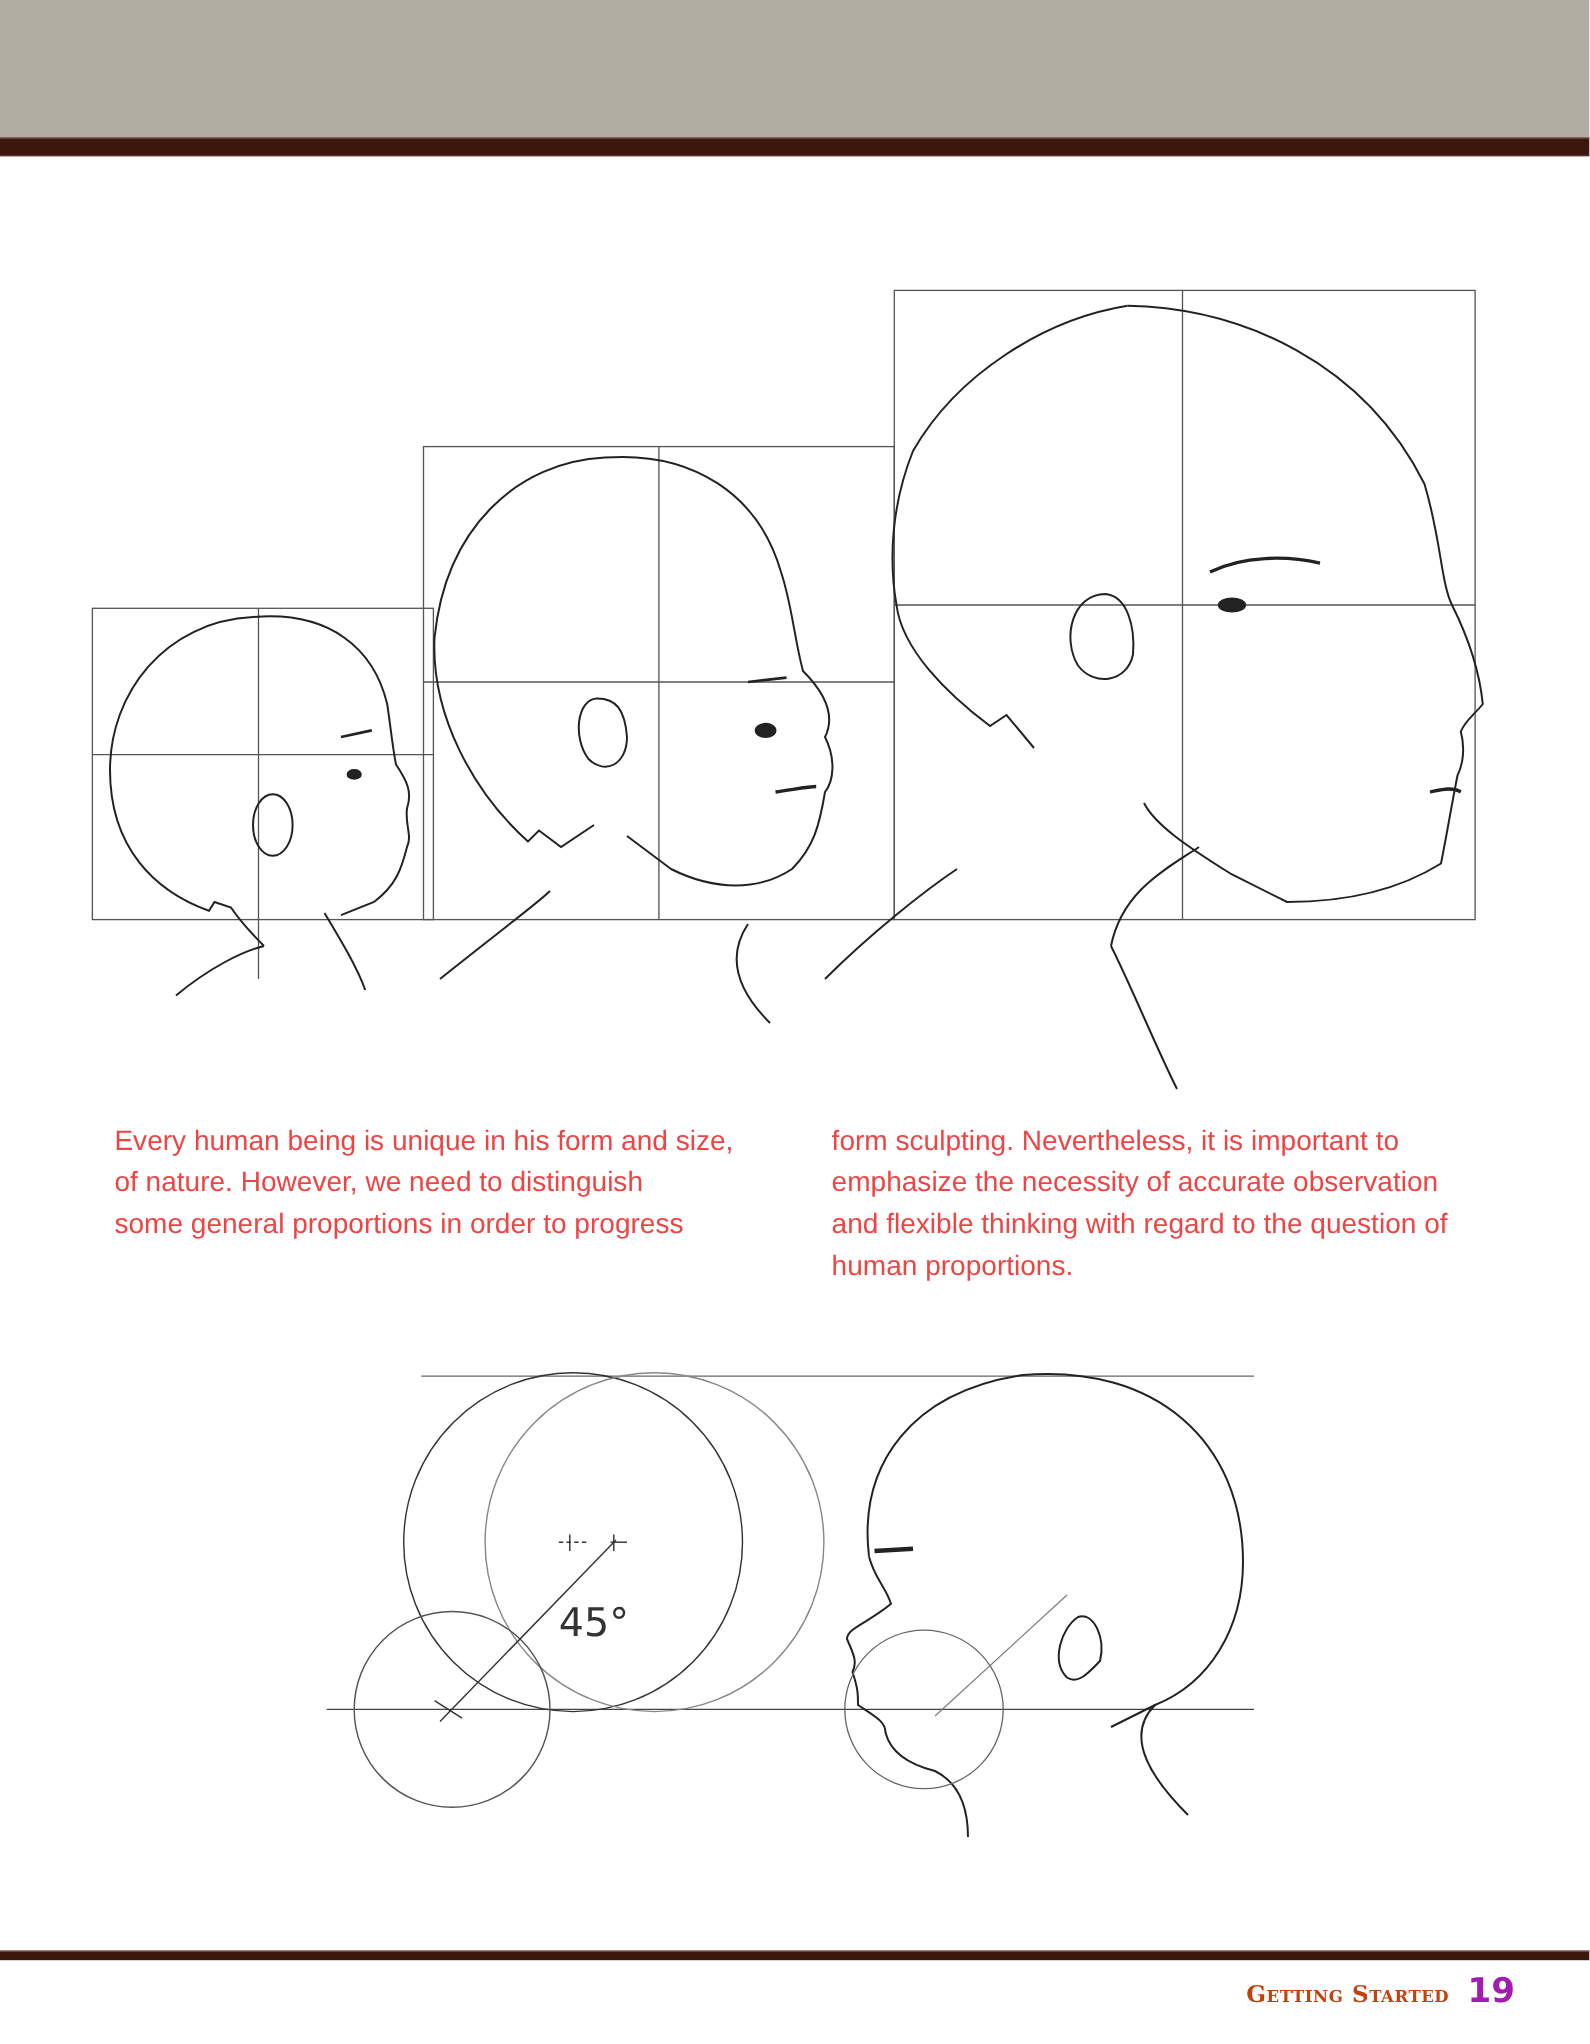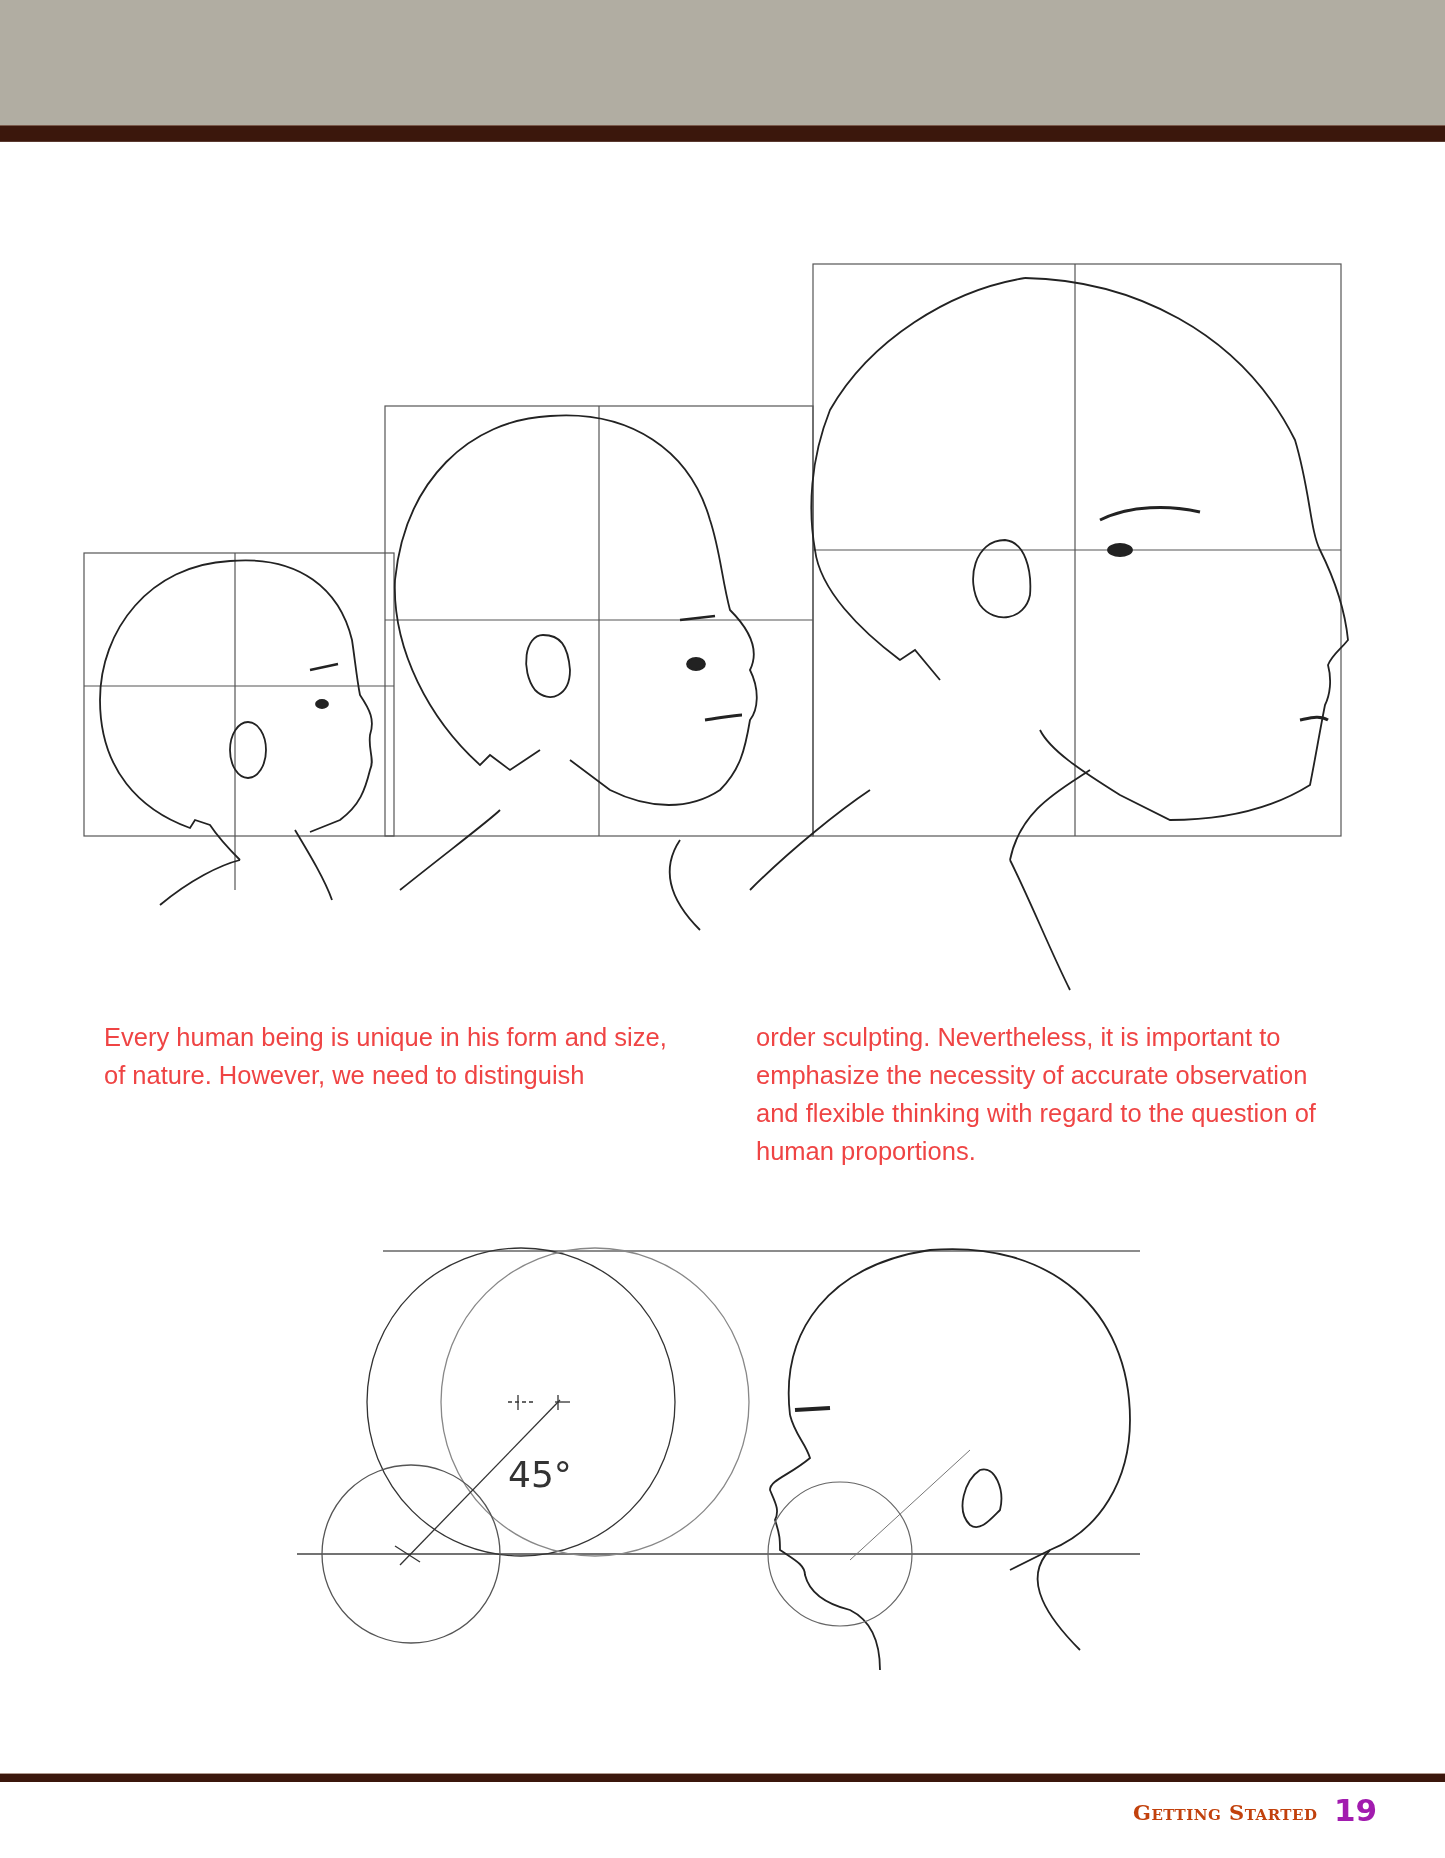--- a/index.html
+++ b/index.html
@@ -79,23 +79,24 @@
       <ellipse cx="1050" cy="300" rx="12" ry="6" fill="#222"></ellipse>
       <path d="M1030 270 C1060 255 1100 255 1130 262" stroke-width="3"></path>
       <path d="M1230 470 C1240 468 1250 465 1258 470" stroke-width="3"></path>
     </g>
   </svg>
 </div>
 
 <div class="col col-left">
   <span>Every human being is unique in his form and size,</span>
   <span>of nature. However, we need to distinguish</span>
+  <span>some general proportions in order to progress</span>
 </div>
 <div class="col col-right">
-  <span>order sculpting. Nevertheless, it is important to</span>
+  <span>form sculpting. Nevertheless, it is important to</span>
   <span>emphasize the necessity of accurate observation</span>
   <span>and flexible thinking with regard to the question of</span>
   <span>human proportions.</span>
 </div>
 
 <div class="figure fig-bottom">
   <svg width="880" height="460" viewBox="0 0 880 460" fill="none" stroke="#333" stroke-width="1.3">
     <line x1="93" y1="31" x2="850" y2="31" stroke="#666"></line>
     <line x1="7" y1="334" x2="850" y2="334" stroke="#444"></line>
 

